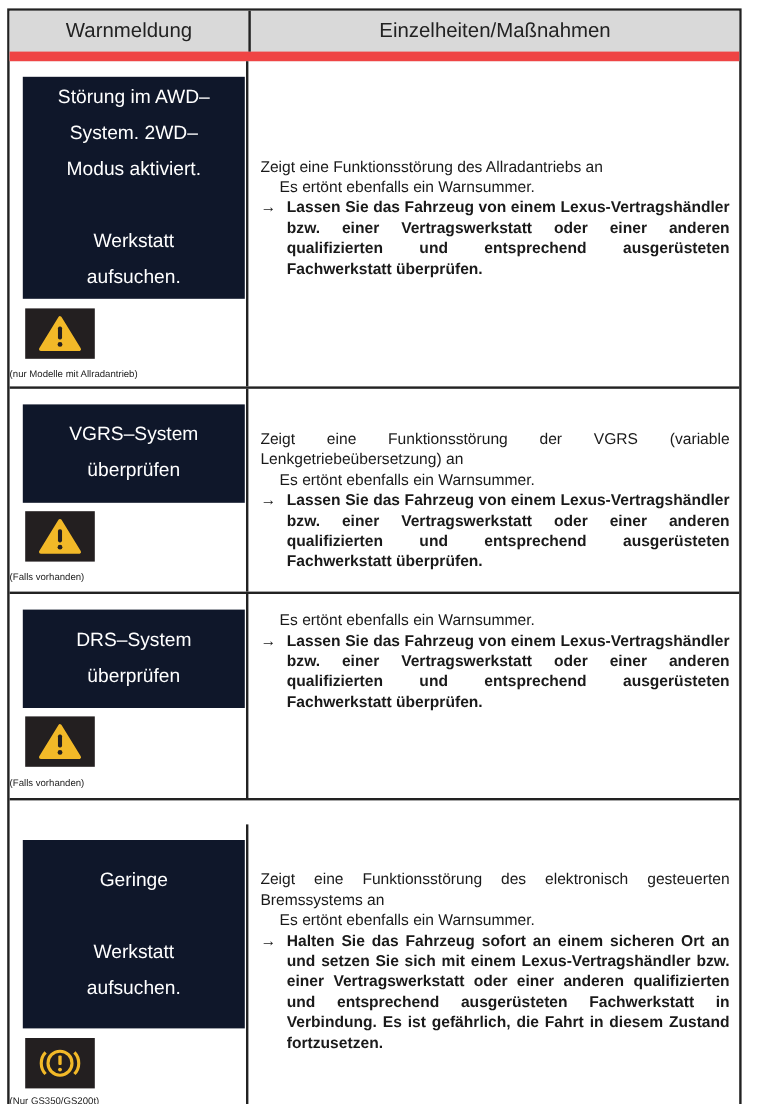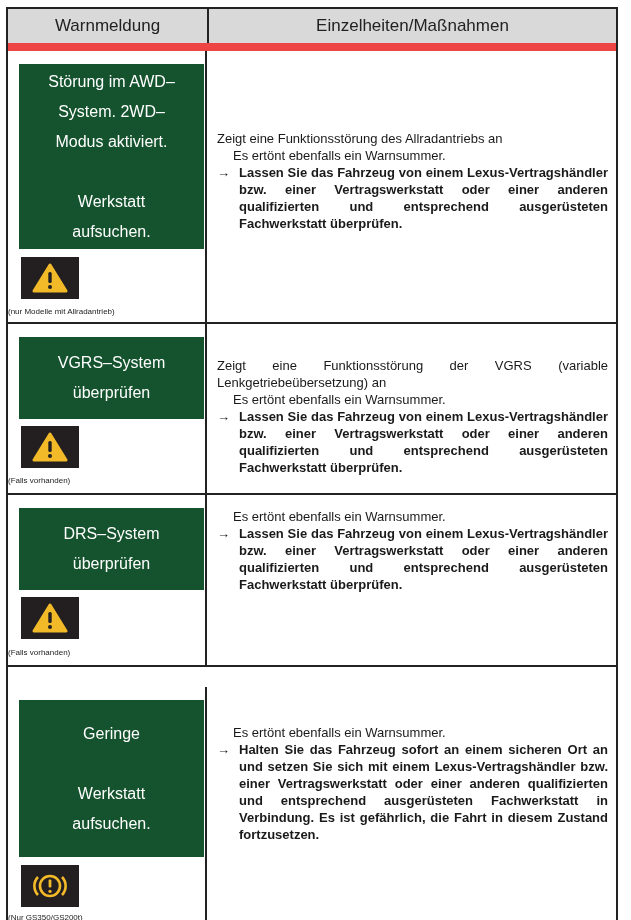--- a/index.html
+++ b/index.html
@@ -7,21 +7,21 @@
            font-family:"Liberation Sans", sans-serif; color:#1a1a1a; }
     .tbl { position:absolute; left:6px; top:7px; width:612px; border:2px solid #222; box-sizing:border-box; }
     .hdr { display:flex; height:34px; background:#d9d9d9; border-bottom:8px solid #ef4444; }
     .hdr .c1 { width:199px; border-right:2px solid #222; display:flex; align-items:center; justify-content:center;
                font-size:17px; color:#222; }
     .hdr .c2 { flex:1; display:flex; align-items:center; justify-content:center; font-size:17px; color:#222;border-radius:13px; }
     .row { display:flex; border-bottom:2px solid #222; box-sizing:border-box; }
     .row:last-child { border-bottom:none;margin-top:20px; }
     .left { width:199px; border-right:2px solid #222; box-sizing:border-box; position:relative; }
     .right { flex:1; position:relative;padding-left:44px; }
-    .screen { position:absolute; left:11px; width:185px; background:#14532d; color:#fff;
+    .screen { position:absolute; left:11px; width:185px; background:#0f172a; color:#fff;
               font-size:16px; text-align:center; line-height:30px; display:flex; flex-direction:column;
               justify-content:center; }
     .screen .gap { height:30px; }
     .icon-box { position:absolute; left:13px; width:58px; height:42px; background:#231f20;
                 display:flex; align-items:center; justify-content:center; }
     .note { position:absolute; left:0; width:199px; text-align:left; font-size:8px; color:#222; }
     .desc { position:absolute; left:10px; right:8px; font-size:13px; line-height:17px; color:#1a1a1a; }
     .desc .p { display:block; }
     .desc .ind { display:block; padding-left:16px; }
     .desc .act { display:flex; }
@@ -135,20 +135,21 @@
             <path d="M8 6 A13 13 0 0 0 8 24" fill="none" stroke="#f2b928" stroke-width="2.6"></path>
             <path d="M32 6 A13 13 0 0 1 32 24" fill="none" stroke="#f2b928" stroke-width="2.6"></path>
             <rect x="18.6" y="8.5" width="2.8" height="8" rx="1" fill="#f2b928"></rect>
             <circle cx="20" cy="20.3" r="1.6" fill="#f2b928"></circle>
           </svg>
       </div>
       <div class="note" style="top:226px;">(Nur GS350/GS200t)</div>
     </div>
     <div class="right">
       <div class="desc" style="top:37px;">
+        <span class="p" style="text-align:justify;">Zeigt eine Funktionsstörung des elektronisch gesteuerten Bremssystems an</span>
         <span class="ind">Es ertönt ebenfalls ein Warnsummer.</span>
         <div class="act">
           <span class="arrow">→</span>
           <span class="txt">Halten Sie das Fahrzeug sofort an einem sicheren Ort an und setzen Sie sich mit einem Lexus-Vertragshändler bzw. einer Vertragswerkstatt oder einer anderen qualifizierten und entsprechend ausgerüsteten Fachwerkstatt in Verbindung. Es ist gefährlich, die Fahrt in diesem Zustand fortzusetzen.</span>
         </div>
       </div>
     </div>
   </div>
 </div>
 

